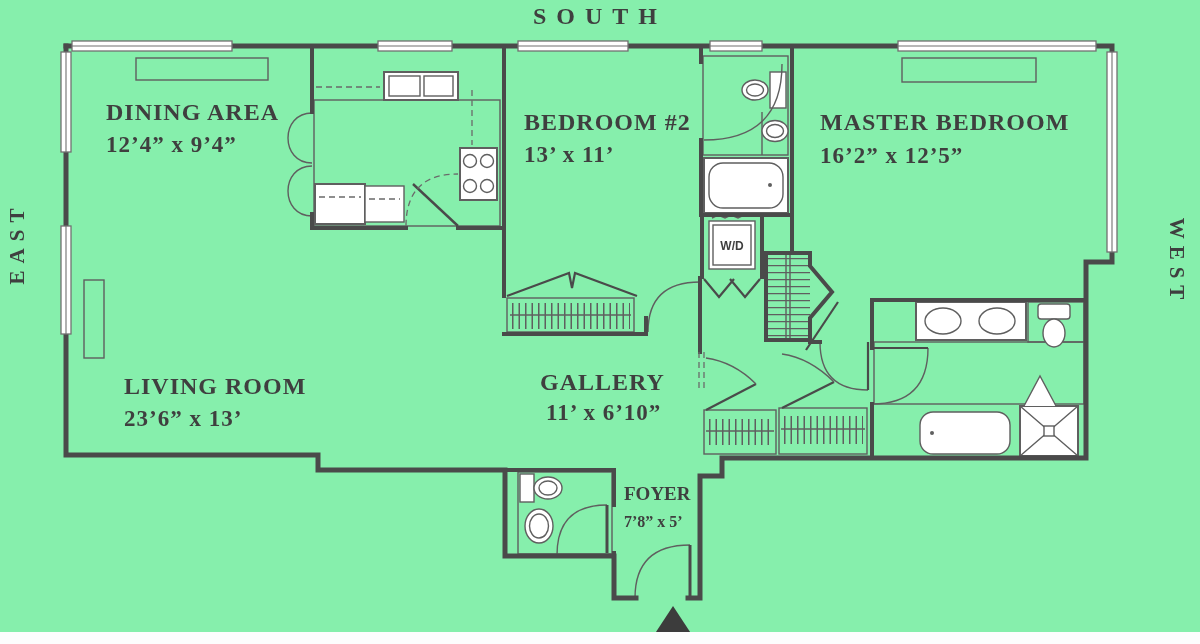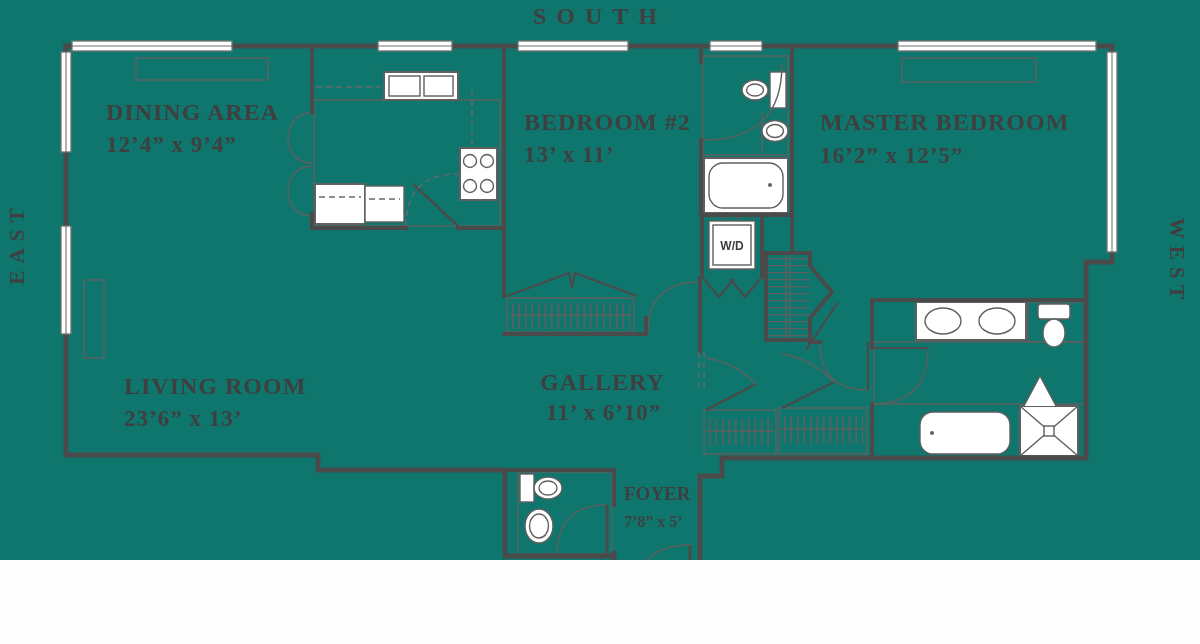--- a/index.html
+++ b/index.html
@@ -1,16 +1,16 @@
 <!DOCTYPE html>
 <html><head>
 <meta charset="utf-8">
 <style>
   html,body{margin:0;padding:0;background:#fdfdfd;}
-  .stage{width:1200px;height:560px;position:relative;background:#0f766e;overflow:hidden;}
+  .stage{width:1200px;height:632px;position:relative;background:#86efac;overflow:hidden;}
   svg{display:block;}
   text{font-family:"Liberation Serif","DejaVu Serif",serif;fill:#3f3f3f;}
   .compass{font-size:24px;font-weight:700;letter-spacing:10px;}
   .compass-side{font-size:21px;font-weight:700;letter-spacing:7px;}
   .room{font-size:24px;font-weight:700;letter-spacing:1px;}
   .dims{font-size:23px;font-weight:700;letter-spacing:1px;}
   .room-sm{font-size:19px;font-weight:700;}
   .dims-sm{font-size:16px;font-weight:700;}
   .wd{font-size:12px;font-weight:700;font-family:"Liberation Sans","DejaVu Sans",sans-serif;}
   .wall{stroke:#4a4a4a;stroke-width:5;fill:none;stroke-linecap:square;}

